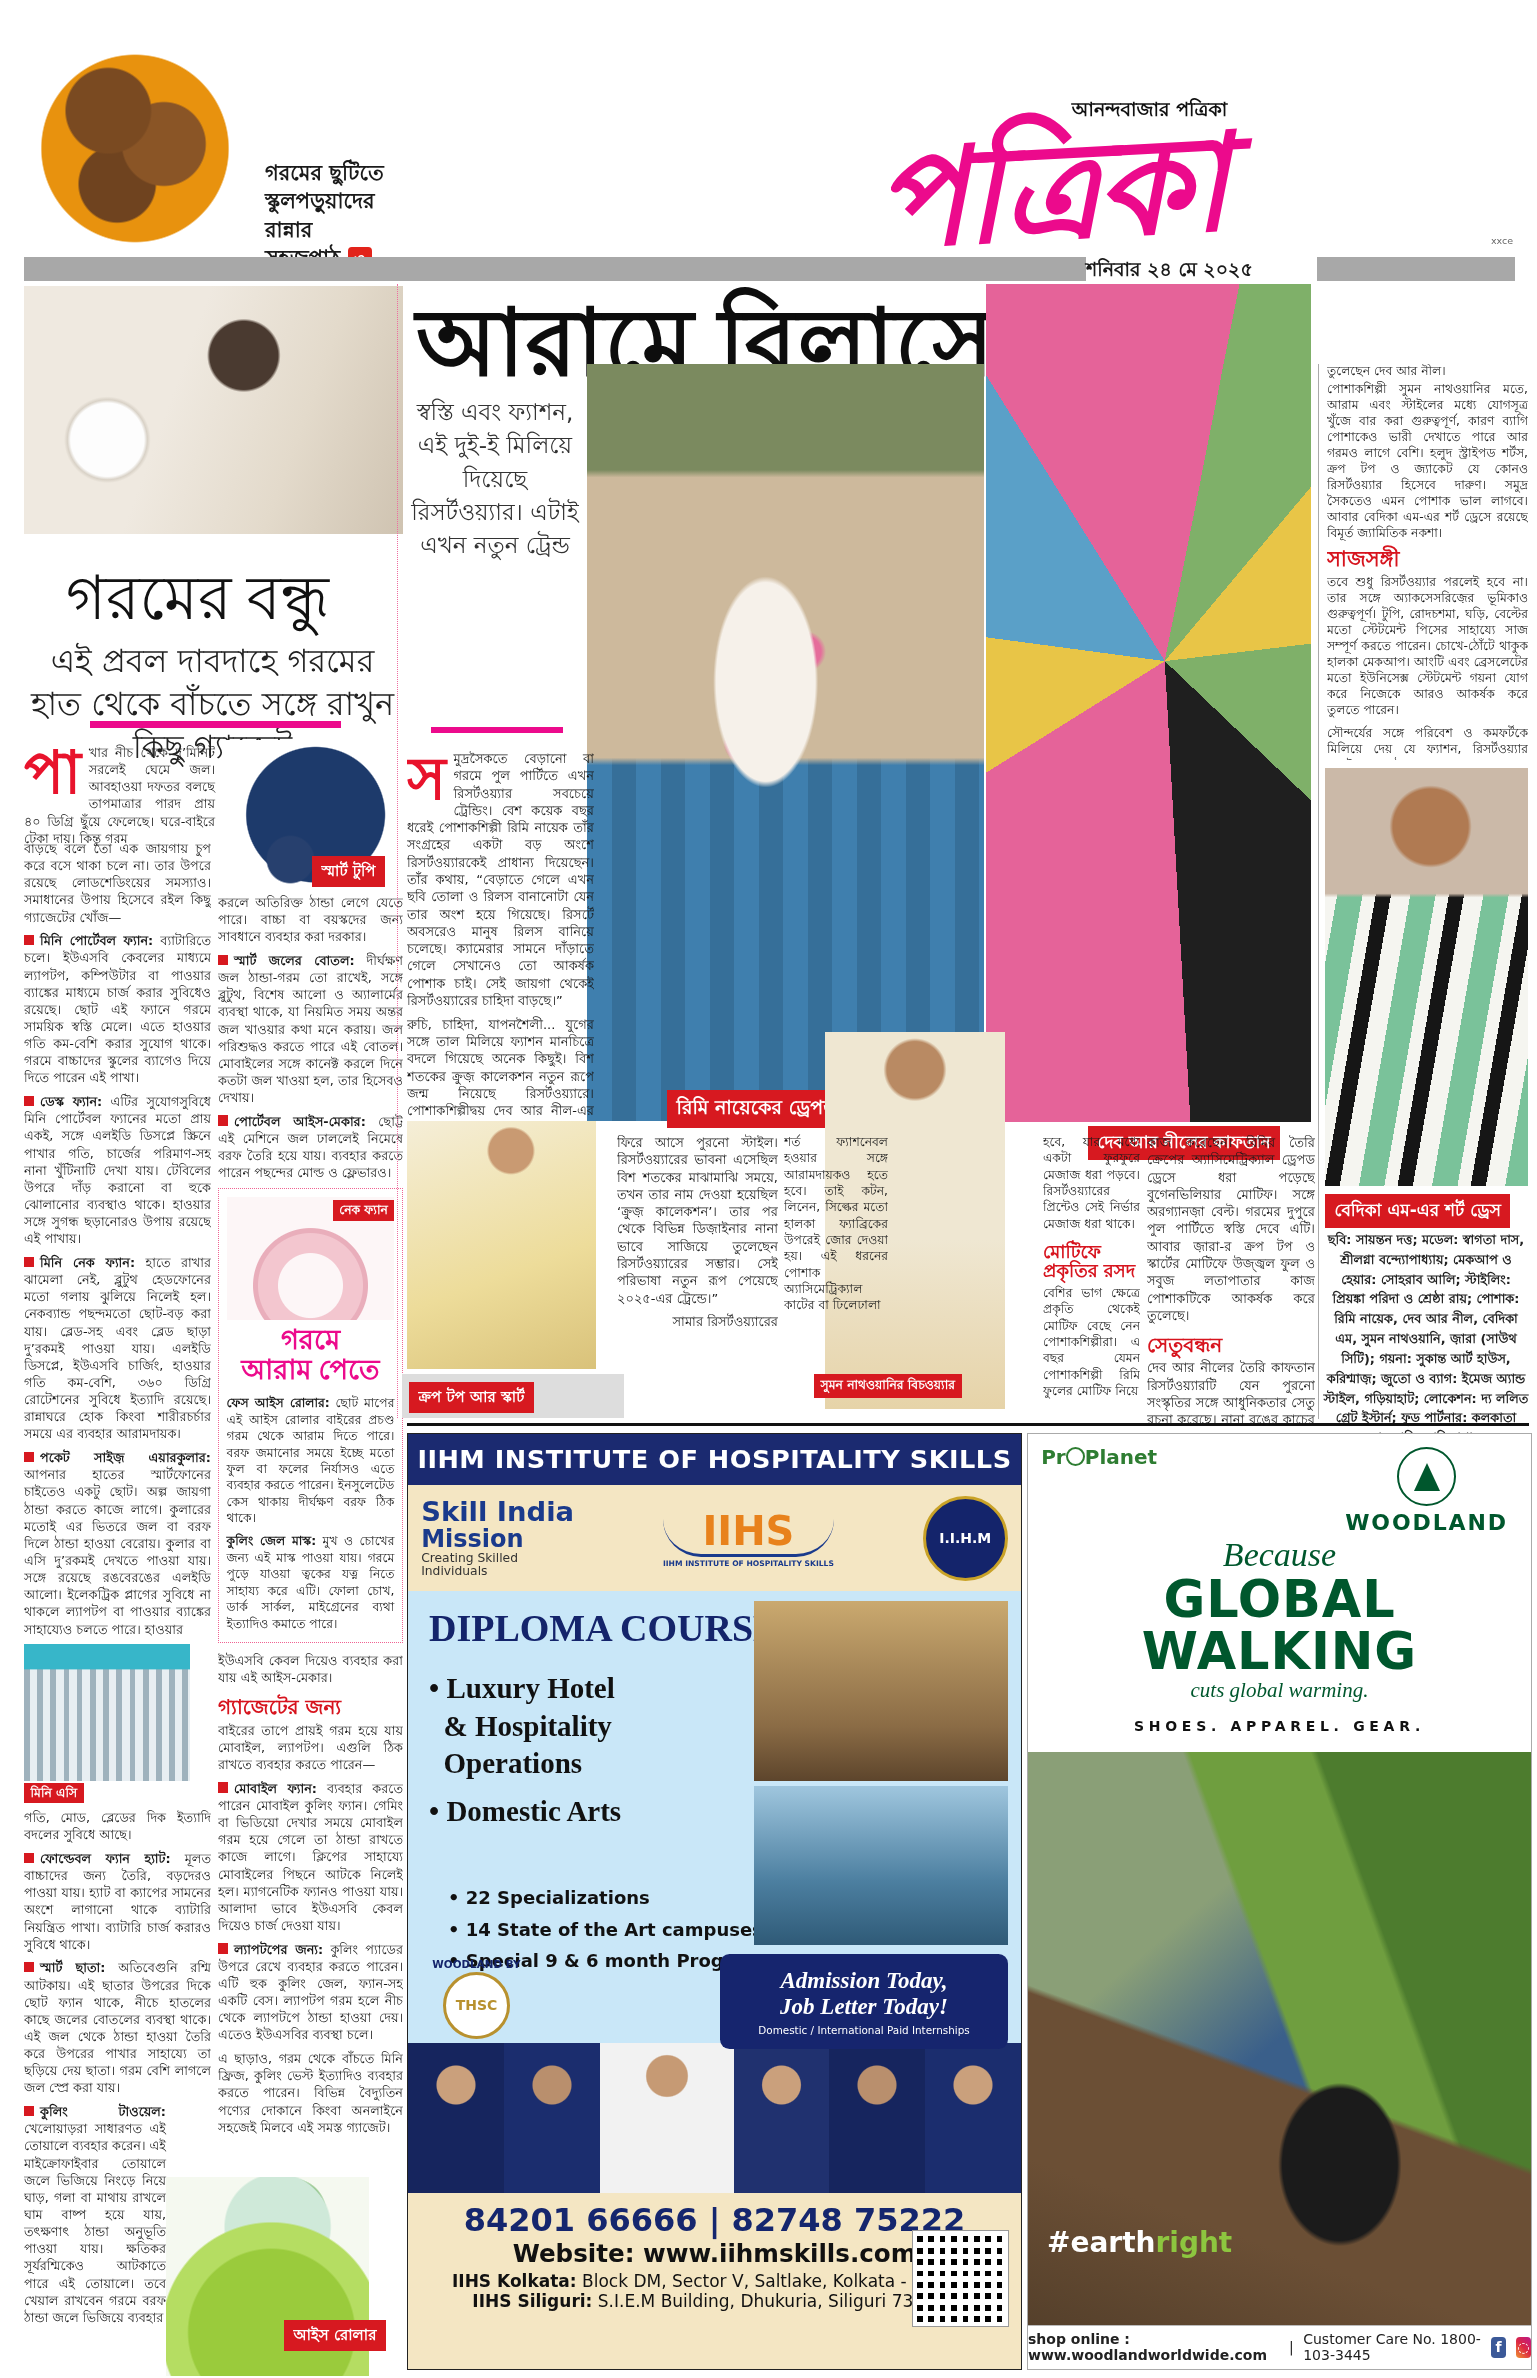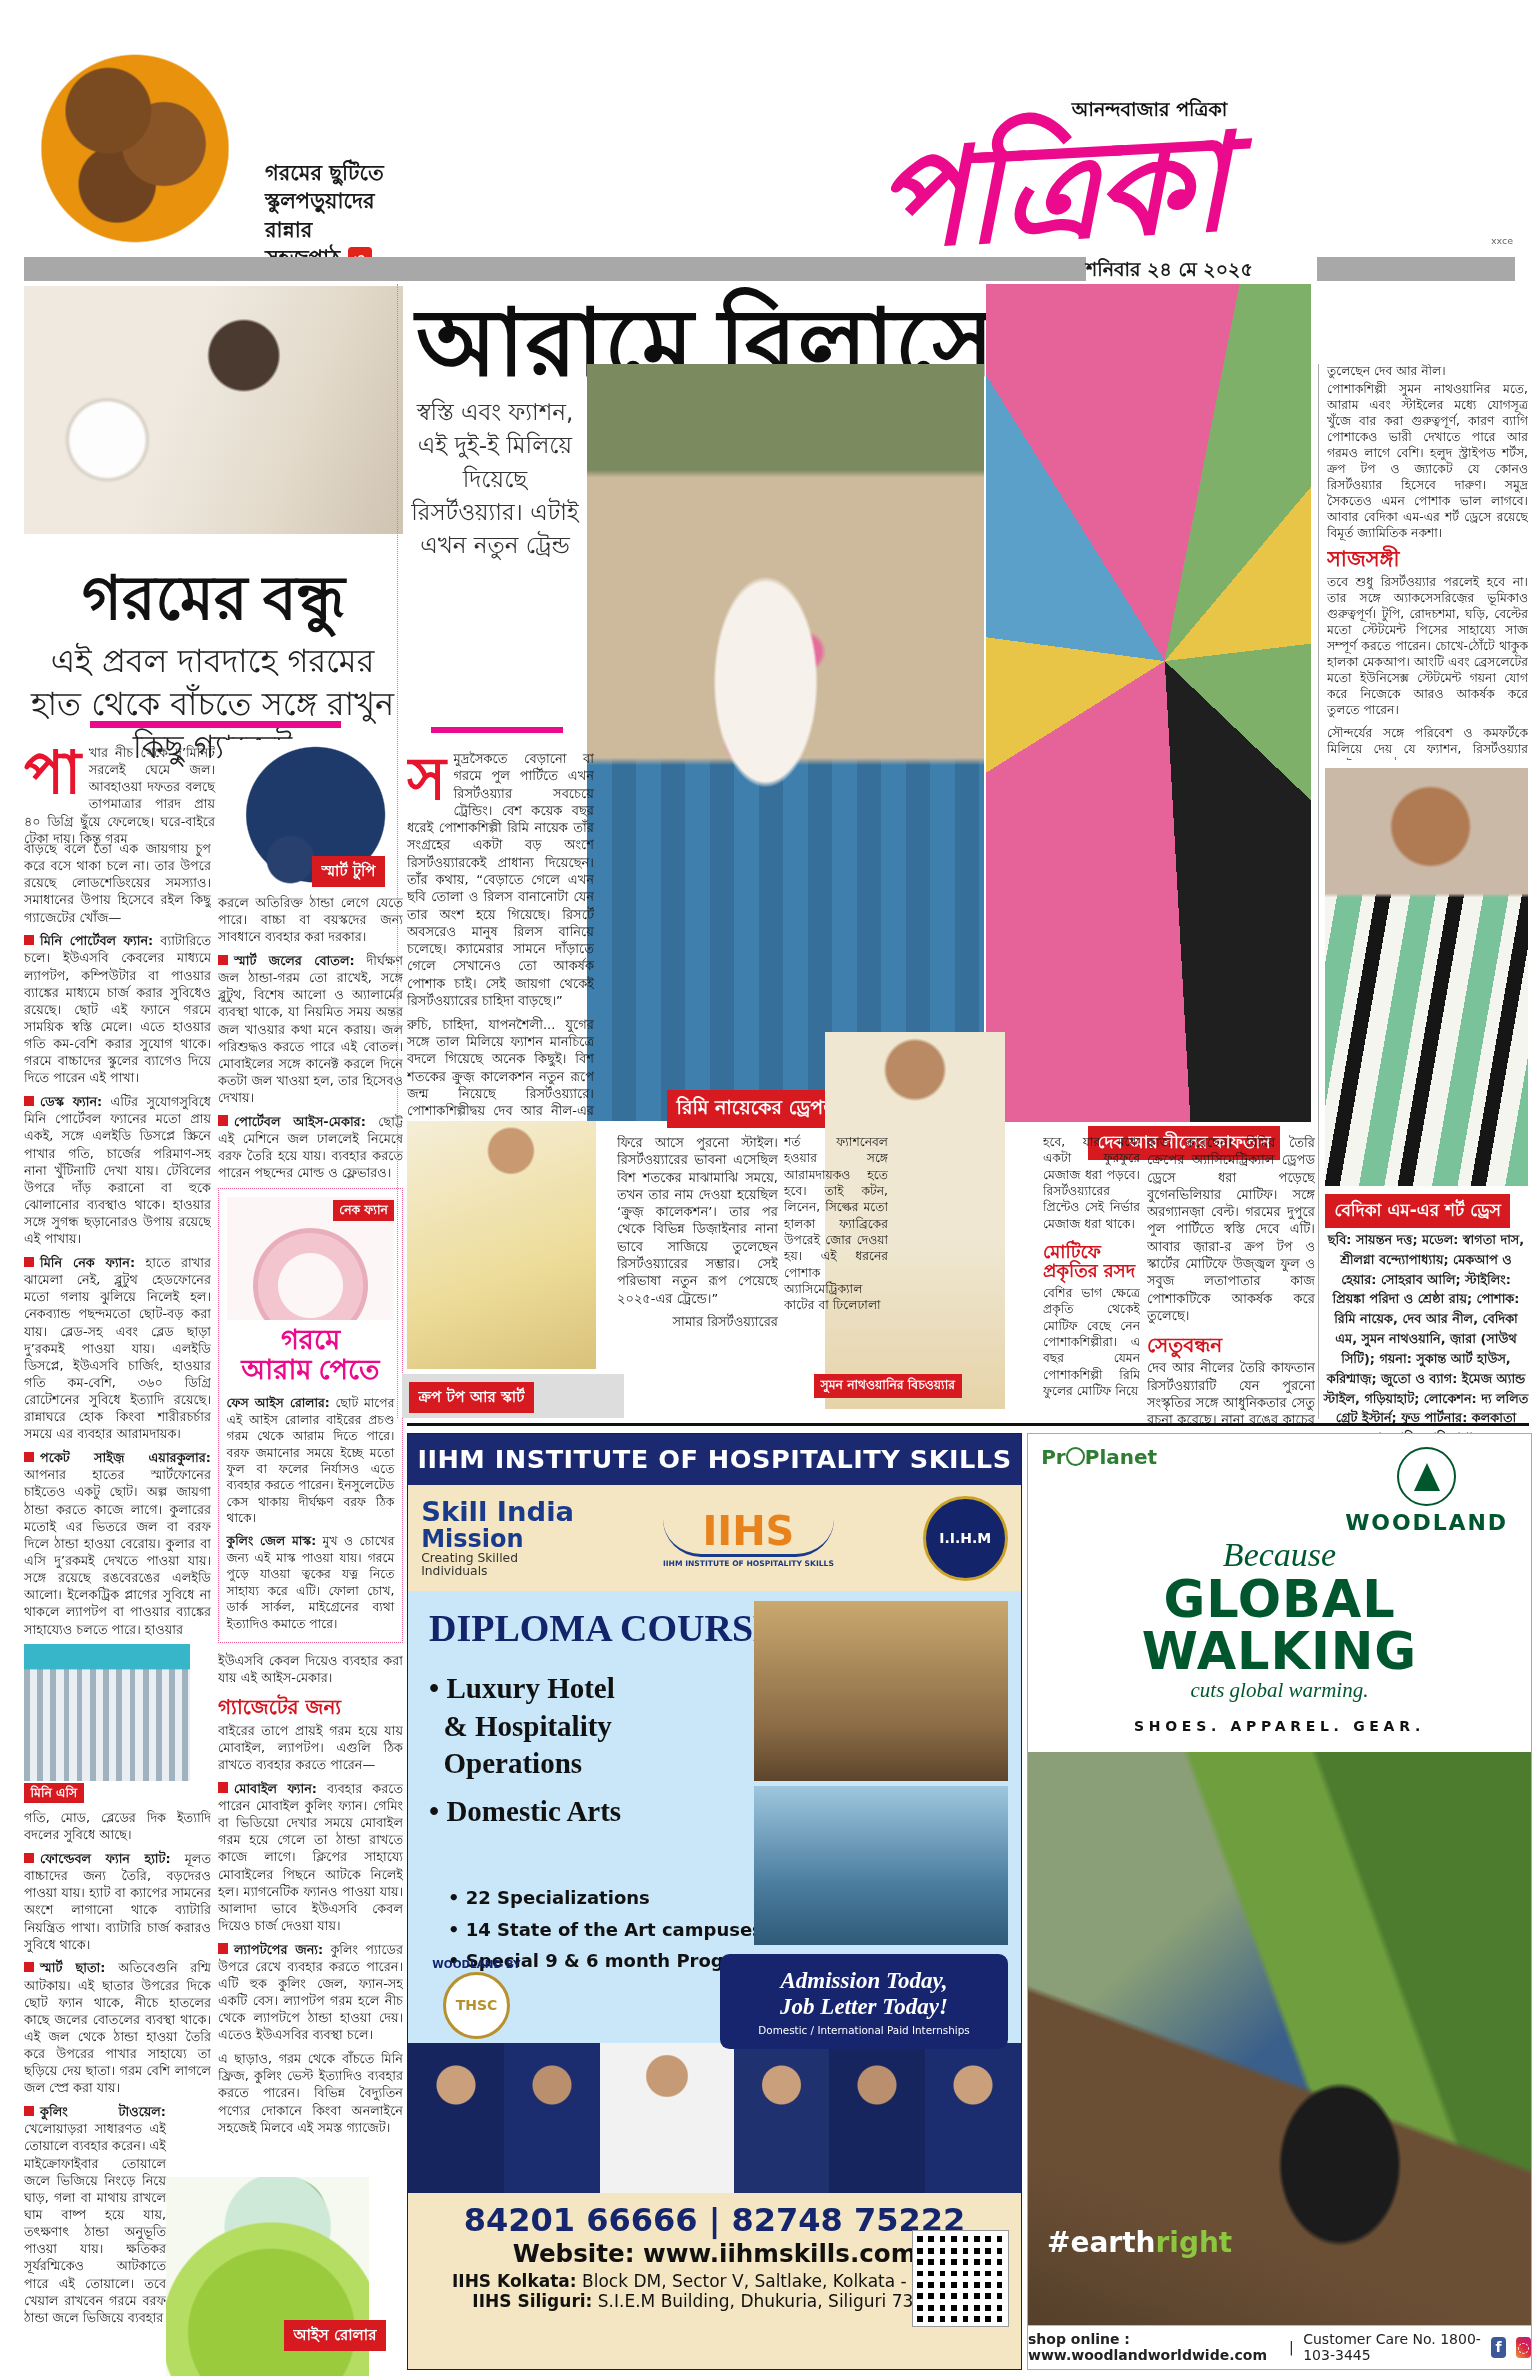--- a/index.html
+++ b/index.html
@@ -72,21 +72,21 @@
 
   <div class="abs graybar" style="left:24px;top:257px;width:1491px;height:24px;"></div>
   <div class="abs datebox" style="left:1086px;top:254px;width:231px;height:30px;">শনিবার ২৪ মে ২০২৫</div>
 
   <div class="abs photo" style="left:24px;top:286px;width:379px;height:248px;
     background:
       radial-gradient(circle at 22% 62%, #fdfdfd 0 11%, #d9d2c7 12%, rgba(0,0,0,0) 13%),
       radial-gradient(circle at 58% 28%, #4a3a30 0 12%, rgba(0,0,0,0) 13%),
       linear-gradient(110deg,#efe9e0 0 40%,#e3dacb 70%,#cfc3b1);"></div>
 
-  <div class="abs ser" style="left:24px;top:551px;width:379px;text-align:center;font-size:61px;font-weight:bold;color:#111;">গরমের বন্ধু</div>
+  <div class="abs ser" style="left:8px;top:551px;width:379px;text-align:center;font-size:61px;font-weight:normal;color:#111;">গরমের বন্ধু</div>
   <div class="abs" style="left:28px;top:640px;width:369px;text-align:center;font-size:32px;line-height:1.35;color:#222;">এই প্রবল দাবদাহে গরমের হাত থেকে বাঁচতে সঙ্গে রাখুন কিছু গ্যাজেট</div>
   <div class="abs pinkrule" style="left:90px;top:721px;width:251px;"></div>
 
   <div class="abs bodytxt" style="left:24px;top:744px;width:191px;">
     <span class="dropcap">পা</span>
     <span>খার নীচ থেকে দু’মিনিট সরলেই ঘেমে জল। আবহাওয়া দফতর বলছে তাপমাত্রার পারদ প্রায় ৪০ ডিগ্রি ছুঁয়ে ফেলেছে। ঘরে-বাইরে টেকা দায়। কিন্তু গরম</span>
   </div>
 
   <div class="abs photo" style="left:222px;top:740px;width:180px;height:166px;
     background:

